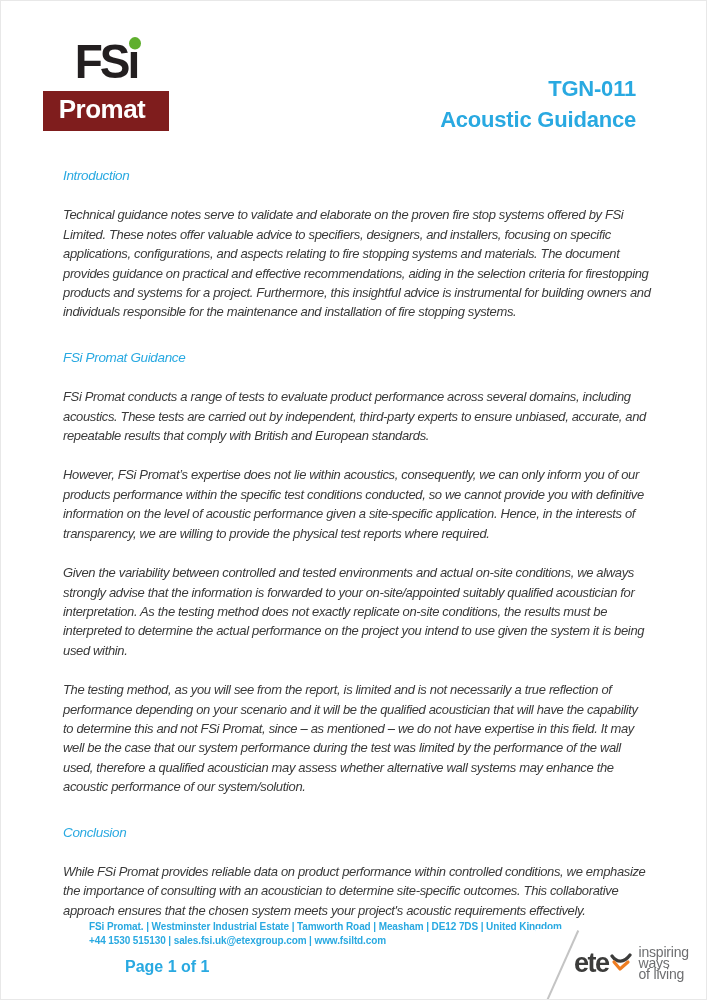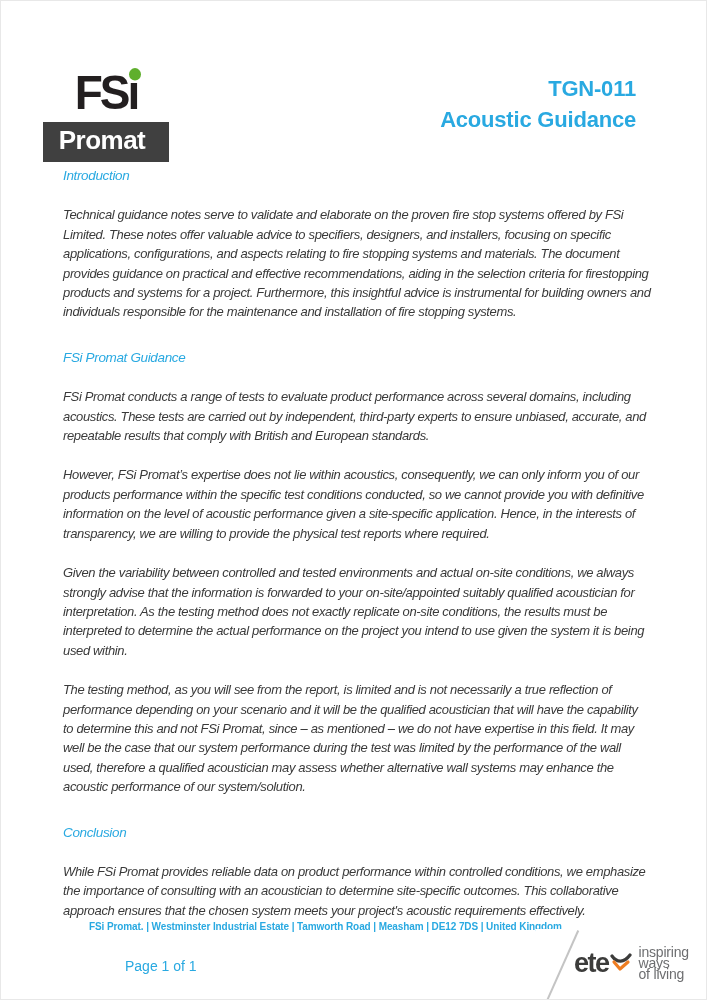--- a/index.html
+++ b/index.html
@@ -8,21 +8,21 @@
     font-family: "Liberation Sans", sans-serif;
     background: #ffffff;
     position: relative;
     overflow: hidden;
     border: 1px solid #e8e8e8;
   }
 
   
   .logo-block {
     position: absolute;
-    left: 42px; top: 65px;
+    left: 42px; top: 34px;
     width: 126px;
   }
   .fsi-wordmark {
     position: relative;
     text-align: center;
     font-weight: bold;
     font-size: 46px;
     line-height: 52px;
     letter-spacing: -3px;
     color: #231f20;
@@ -30,21 +30,21 @@
   }
   .fsi-dot {
     position: absolute;
     top: 3px; right: 28px;
     width: 12px; height: 12px;
     border-radius: 50%;
     background: #5faf2d;
   }
   .promat-box {
     margin-top: 4px;
-    background: #404040;
+    background: #7f1d1d;
     color: #ffffff;
     font-weight: bold;
     font-size: 26px;
     text-align: center;
     padding: 3px 8px 6px 0;
     letter-spacing: -0.5px;
   }
 
   .doc-title {
     position: absolute;
@@ -83,22 +83,22 @@
     color: #29a9e1;
     font-size: 10px;
     font-weight: bold;
     line-height: 13.5px;
     letter-spacing: -0.1px;
   }
   .page-label {
     position: absolute;
     left: 88px; top: 957px;
     color: #29a9e1;
-    font-size: 14px;
-    font-weight: normal;
+    font-size: 16px;
+    font-weight: bold;
     padding-left: 36px;
   }
 
   
   .etex-corner {
     position: absolute;
     right: 0; bottom: 0;
     width: 170px; height: 70px;
     background: #ffffff;
   }
@@ -165,20 +165,21 @@
 
   <section>
     <div class="section-heading">Conclusion</div>
     <p>While FSi Promat provides reliable data on product performance within controlled conditions, we emphasize the importance of consulting with an acoustician to determine site-specific outcomes. This collaborative approach ensures that the chosen system meets your project's acoustic requirements effectively.</p>
   </section>
 
 </div>
 
 <div class="footer-info">
   <div>FSi Promat. | Westminster Industrial Estate | Tamworth Road | Measham | DE12 7DS | United Kingdom</div>
+  <div>+44 1530 515130 | sales.fsi.uk@etexgroup.com | www.fsiltd.com</div>
 </div>
 <div class="page-label">Page 1 of 1</div>
 
 <div class="etex-corner">
   <div class="etex-diagonal"></div>
   <div class="etex-logo">
     <span class="etex-word">ete</span>
     <span class="etex-x-icon">
       <svg width="22" height="20" viewBox="0 0 22 20">
         <path d="M2,4 C7,11 14,11 20,3" fill="none" stroke="#3c3c3b" stroke-width="3.2" stroke-linecap="round"></path>

